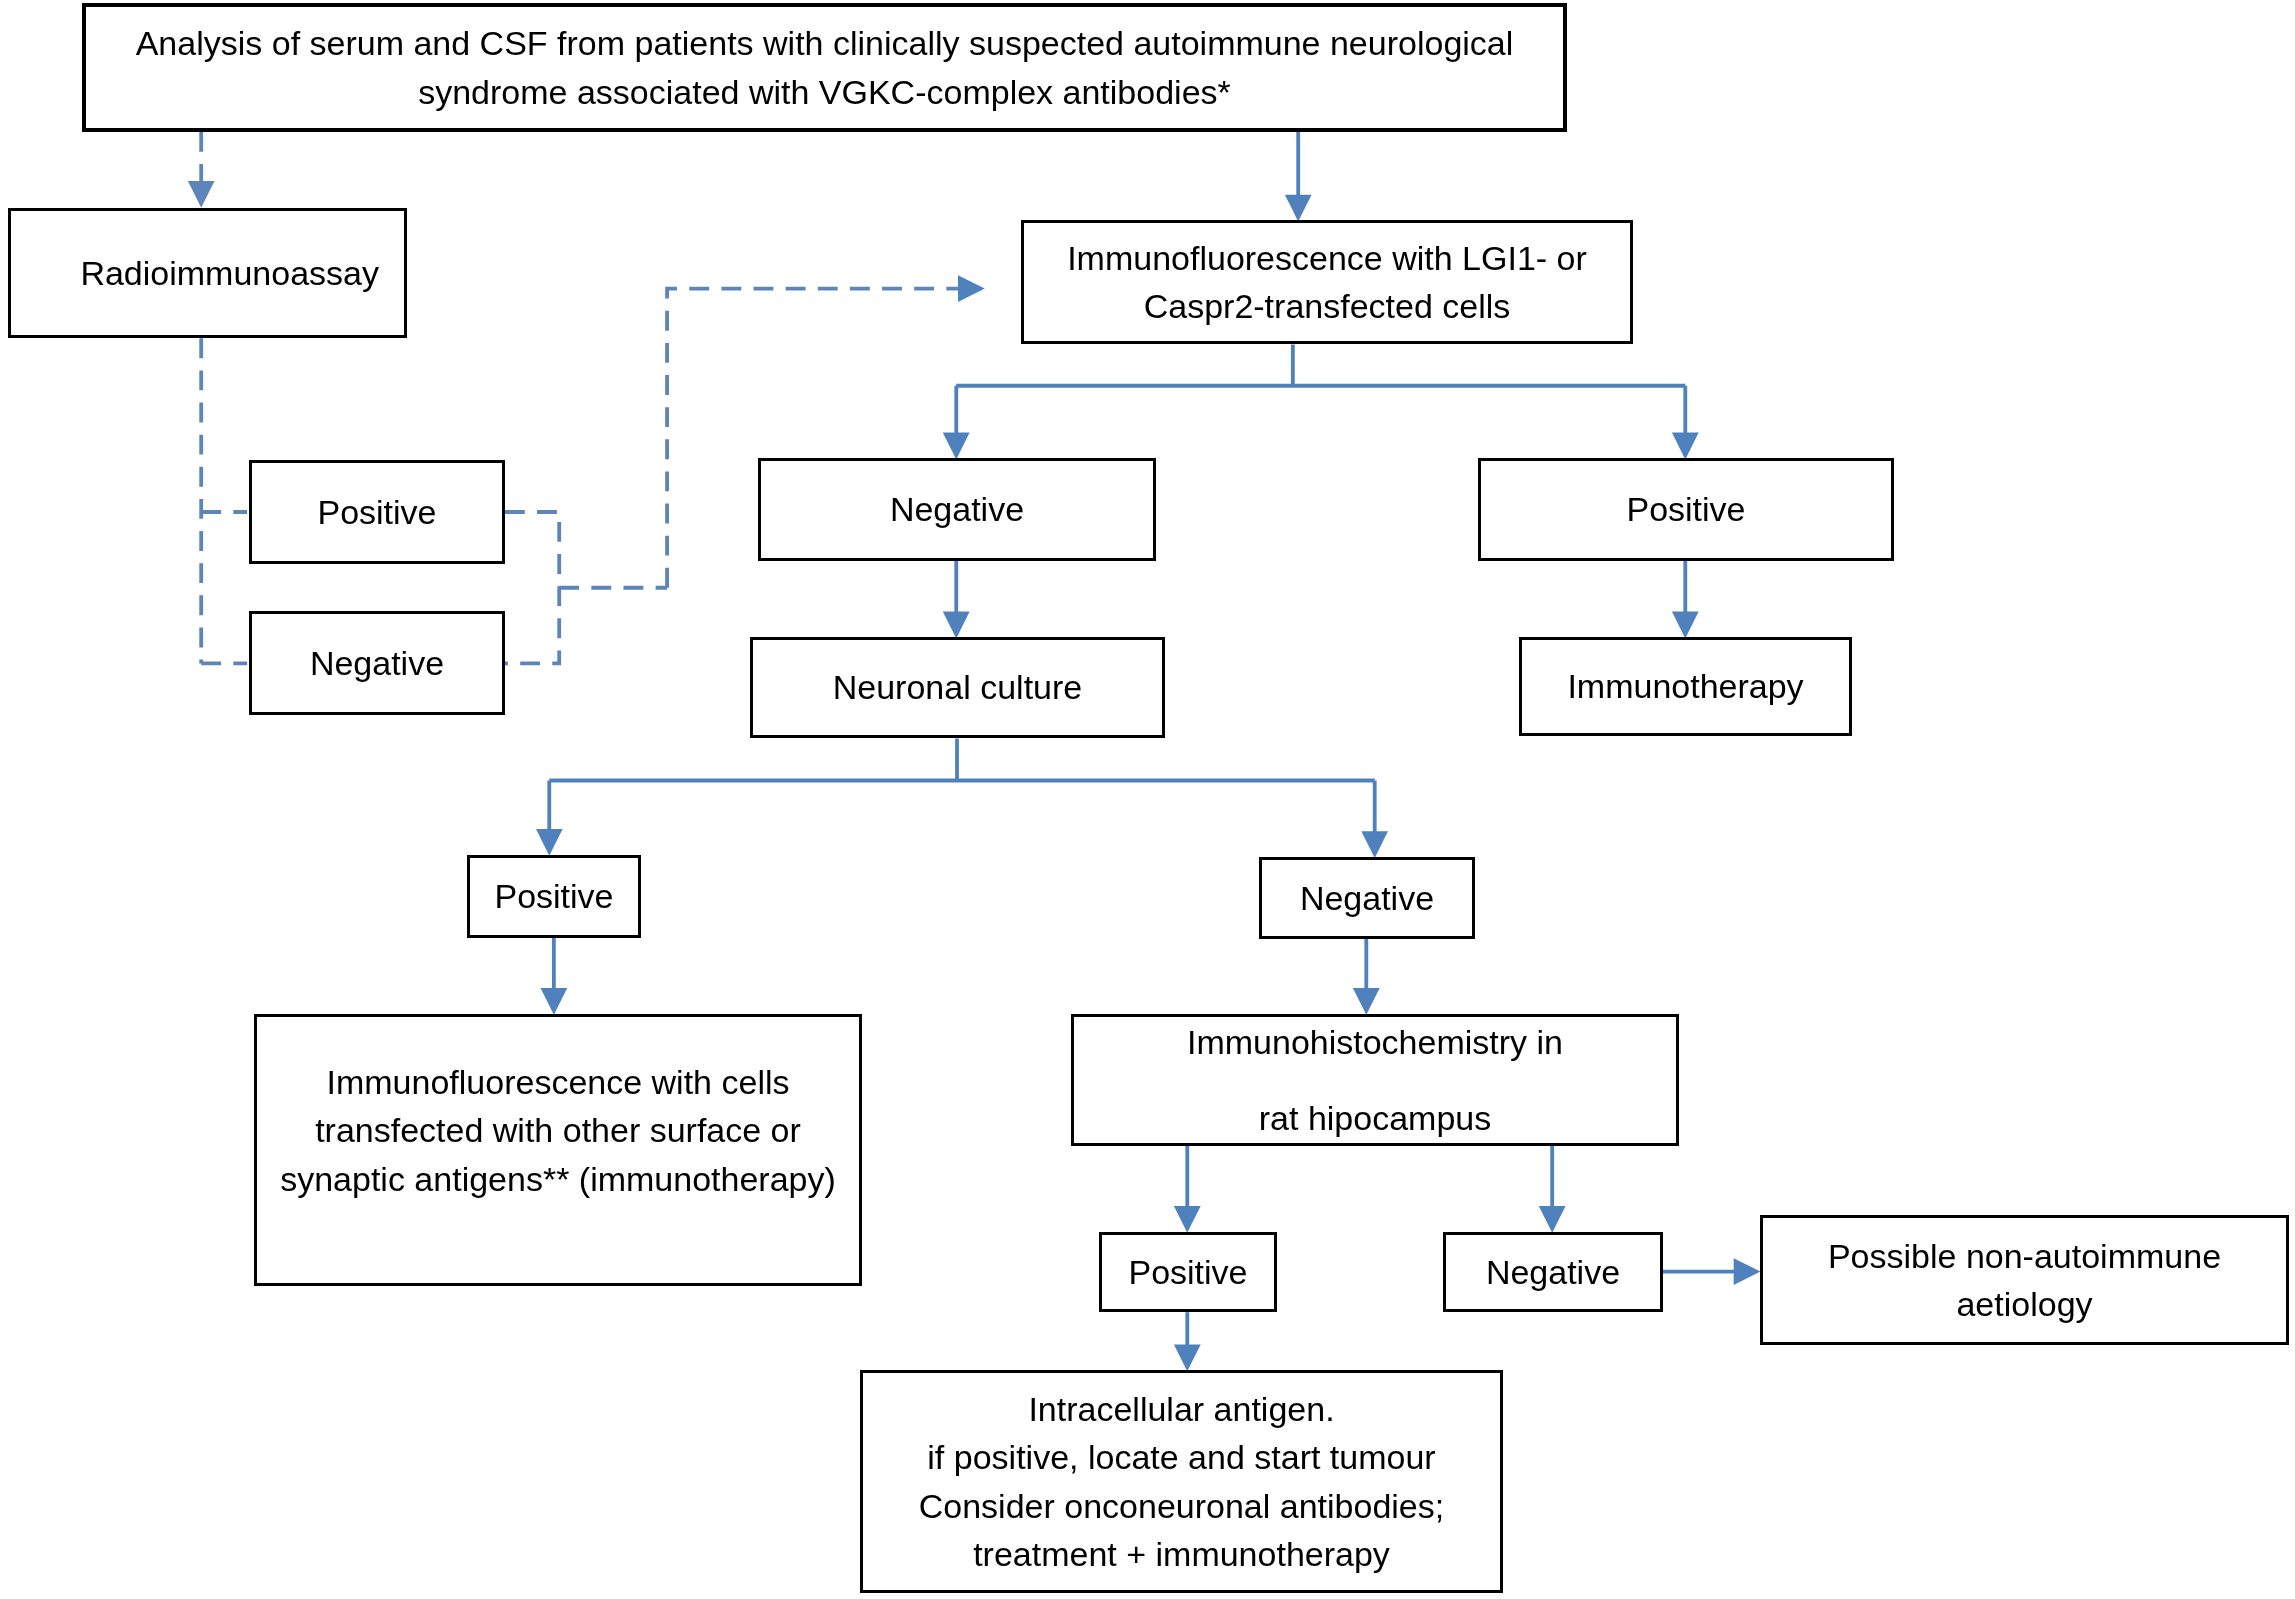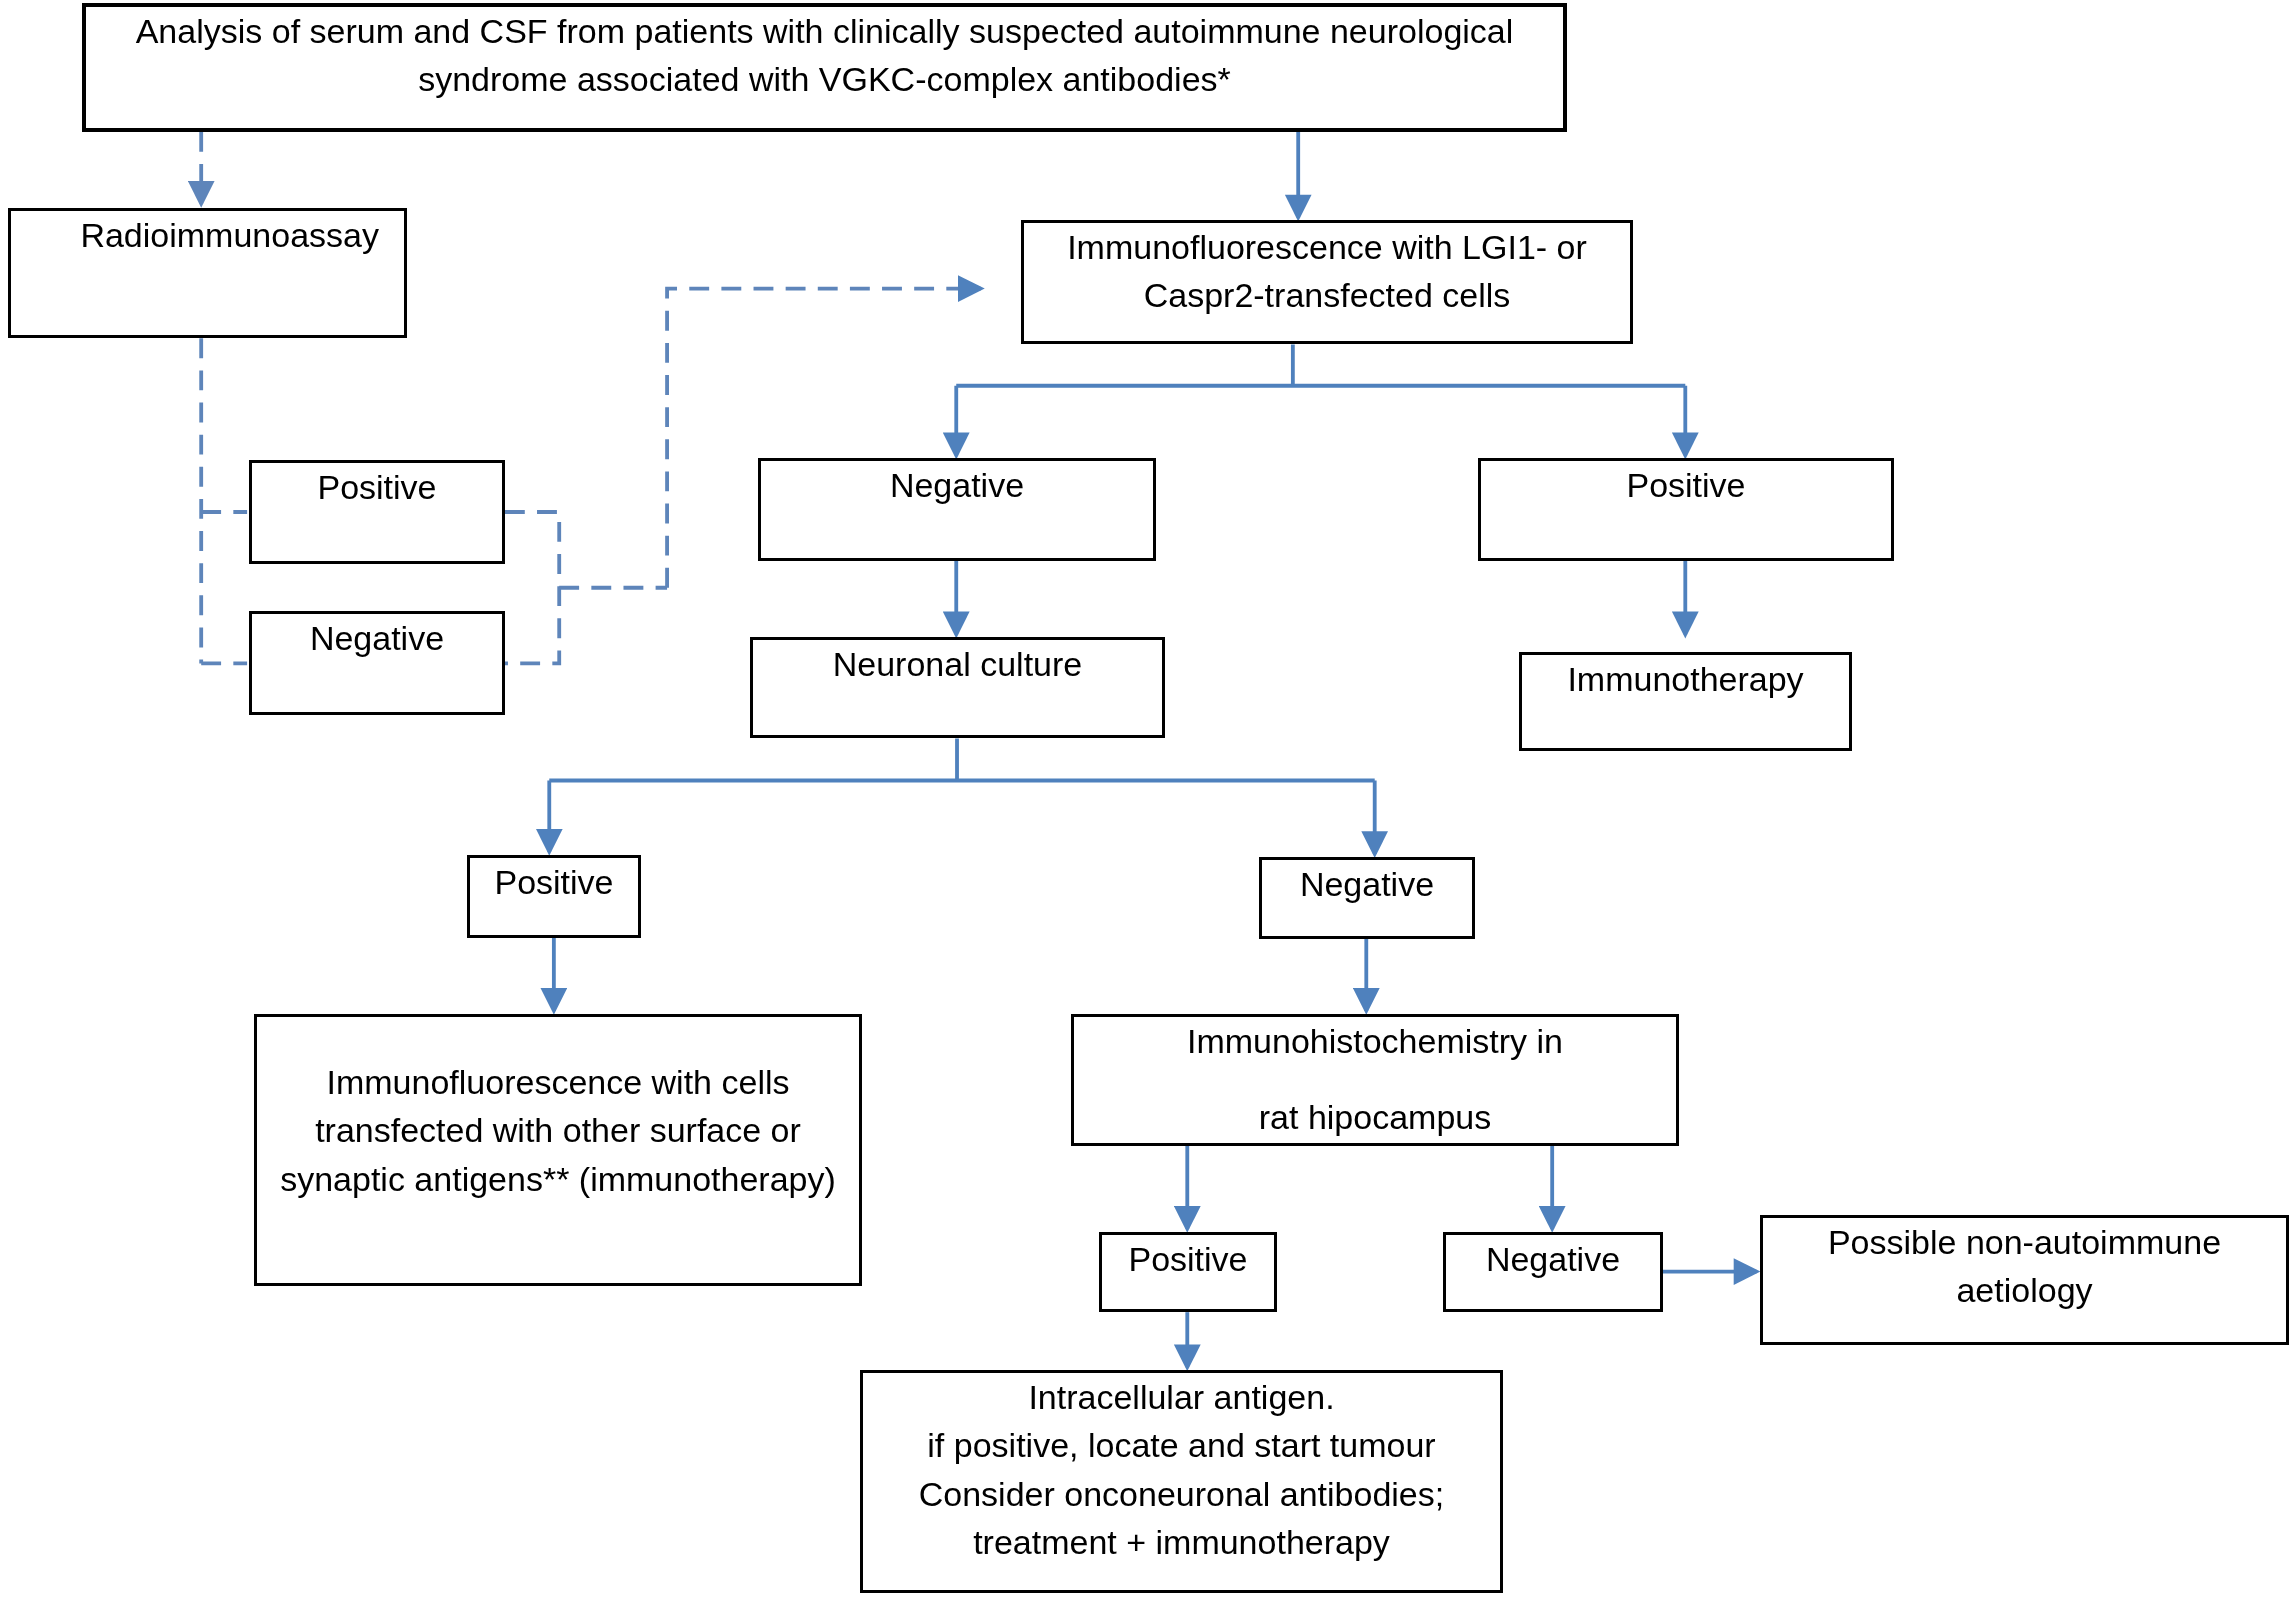--- a/index.html
+++ b/index.html
@@ -22,38 +22,38 @@
     height: 1600px;
     pointer-events: none;
   }
   .node {
     position: absolute;
     background: #ffffff;
     border: 3.8px solid #000000;
     box-sizing: border-box;
     display: flex;
     flex-direction: column;
-    justify-content: flex-start;
+    justify-content: center;
     align-items: center;
     text-align: center;
     font-size: 34px;
     line-height: 1.42;
     color: #000000;
     z-index: 2;
   }
   .node .ln { white-space: nowrap; }
   .node-analysis       { left: 82px;  top: 3.1px;    width: 1485px; height: 129px; border-width: 4.6px; }
   .node-ria            { left: 7.7px;   top: 208px;  width: 399px;  height: 130px; padding-left: 45px; }
   .node-if-transfected { left: 987px; top: 220px;  width: 612px;  height: 124px; margin-left: 34px; }
   .node-ria-positive   { left: 249px;  top: 460px;  width: 256px;  height: 104px; }
   .node-ria-negative   { left: 249px;  top: 611px;  width: 256px;  height: 104px; }
   .node-if-negative    { left: 758px;  top: 458px;  width: 398px;  height: 103px; }
   .node-if-positive    { left: 1478px; top: 458px;  width: 416px;  height: 103px; }
   .node-neuronal       { left: 750px;  top: 637px;  width: 415px;  height: 101px; }
-  .node-immunotherapy  { left: 1519px; top: 652px;  width: 333px;  height: 99px; }
+  .node-immunotherapy  { left: 1519px; top: 637px;  width: 333px;  height: 99px; }
   .node-nc-positive    { left: 467px;  top: 855px; width: 174px;  height: 83px; }
   .node-nc-negative    { left: 1259px; top: 857px; width: 216px;  height: 82px; }
   .node-if-other       { left: 254px;  top: 1014px; width: 608px;  height: 272px; justify-content: flex-start; padding-top: 41px; }
   .node-ihc            { left: 1071px; top: 1014px; width: 608px;  height: 132px; gap: 28px; }
   .node-ihc-positive   { left: 1099px; top: 1232px; width: 178px;  height: 80px; }
   .node-ihc-negative   { left: 1443px; top: 1232px; width: 220px;  height: 80px; }
   .node-non-autoimmune { left: 1760px; top: 1215px; width: 529px;  height: 130px; }
   .node-intracellular  { left: 860px; top: 1370px; width: 643px;  height: 223px; }
   .conn-solid {
     fill: none;

